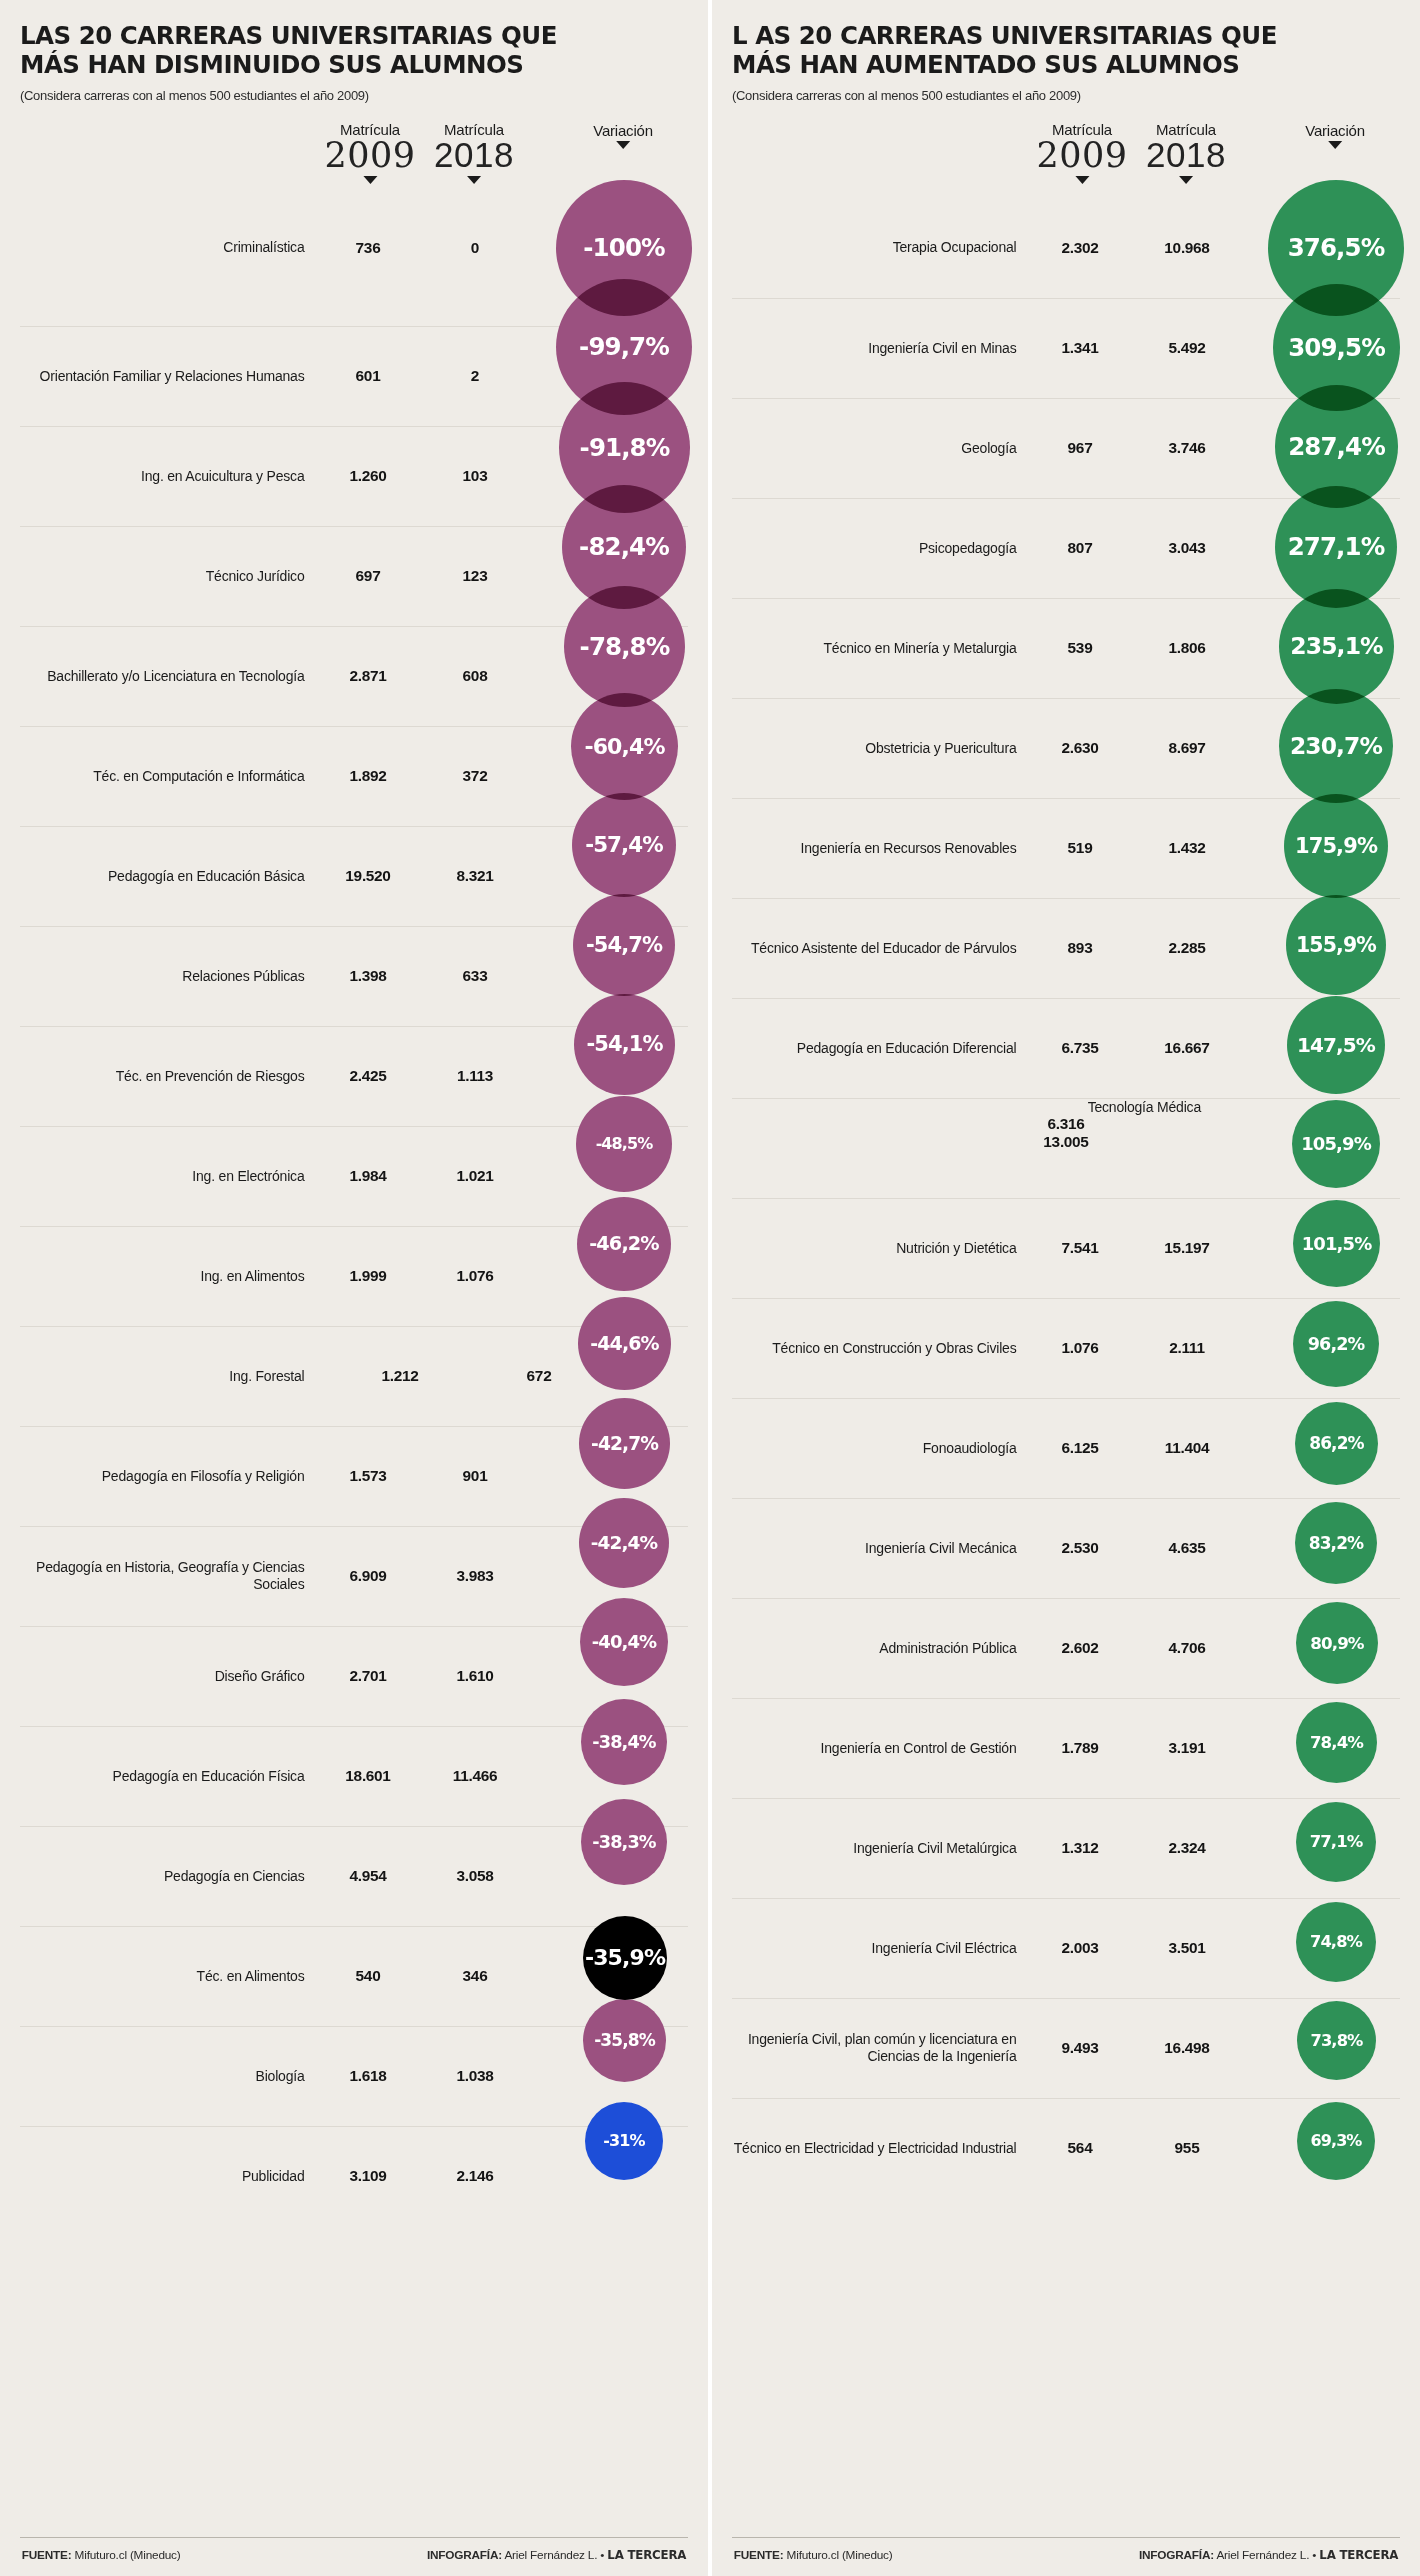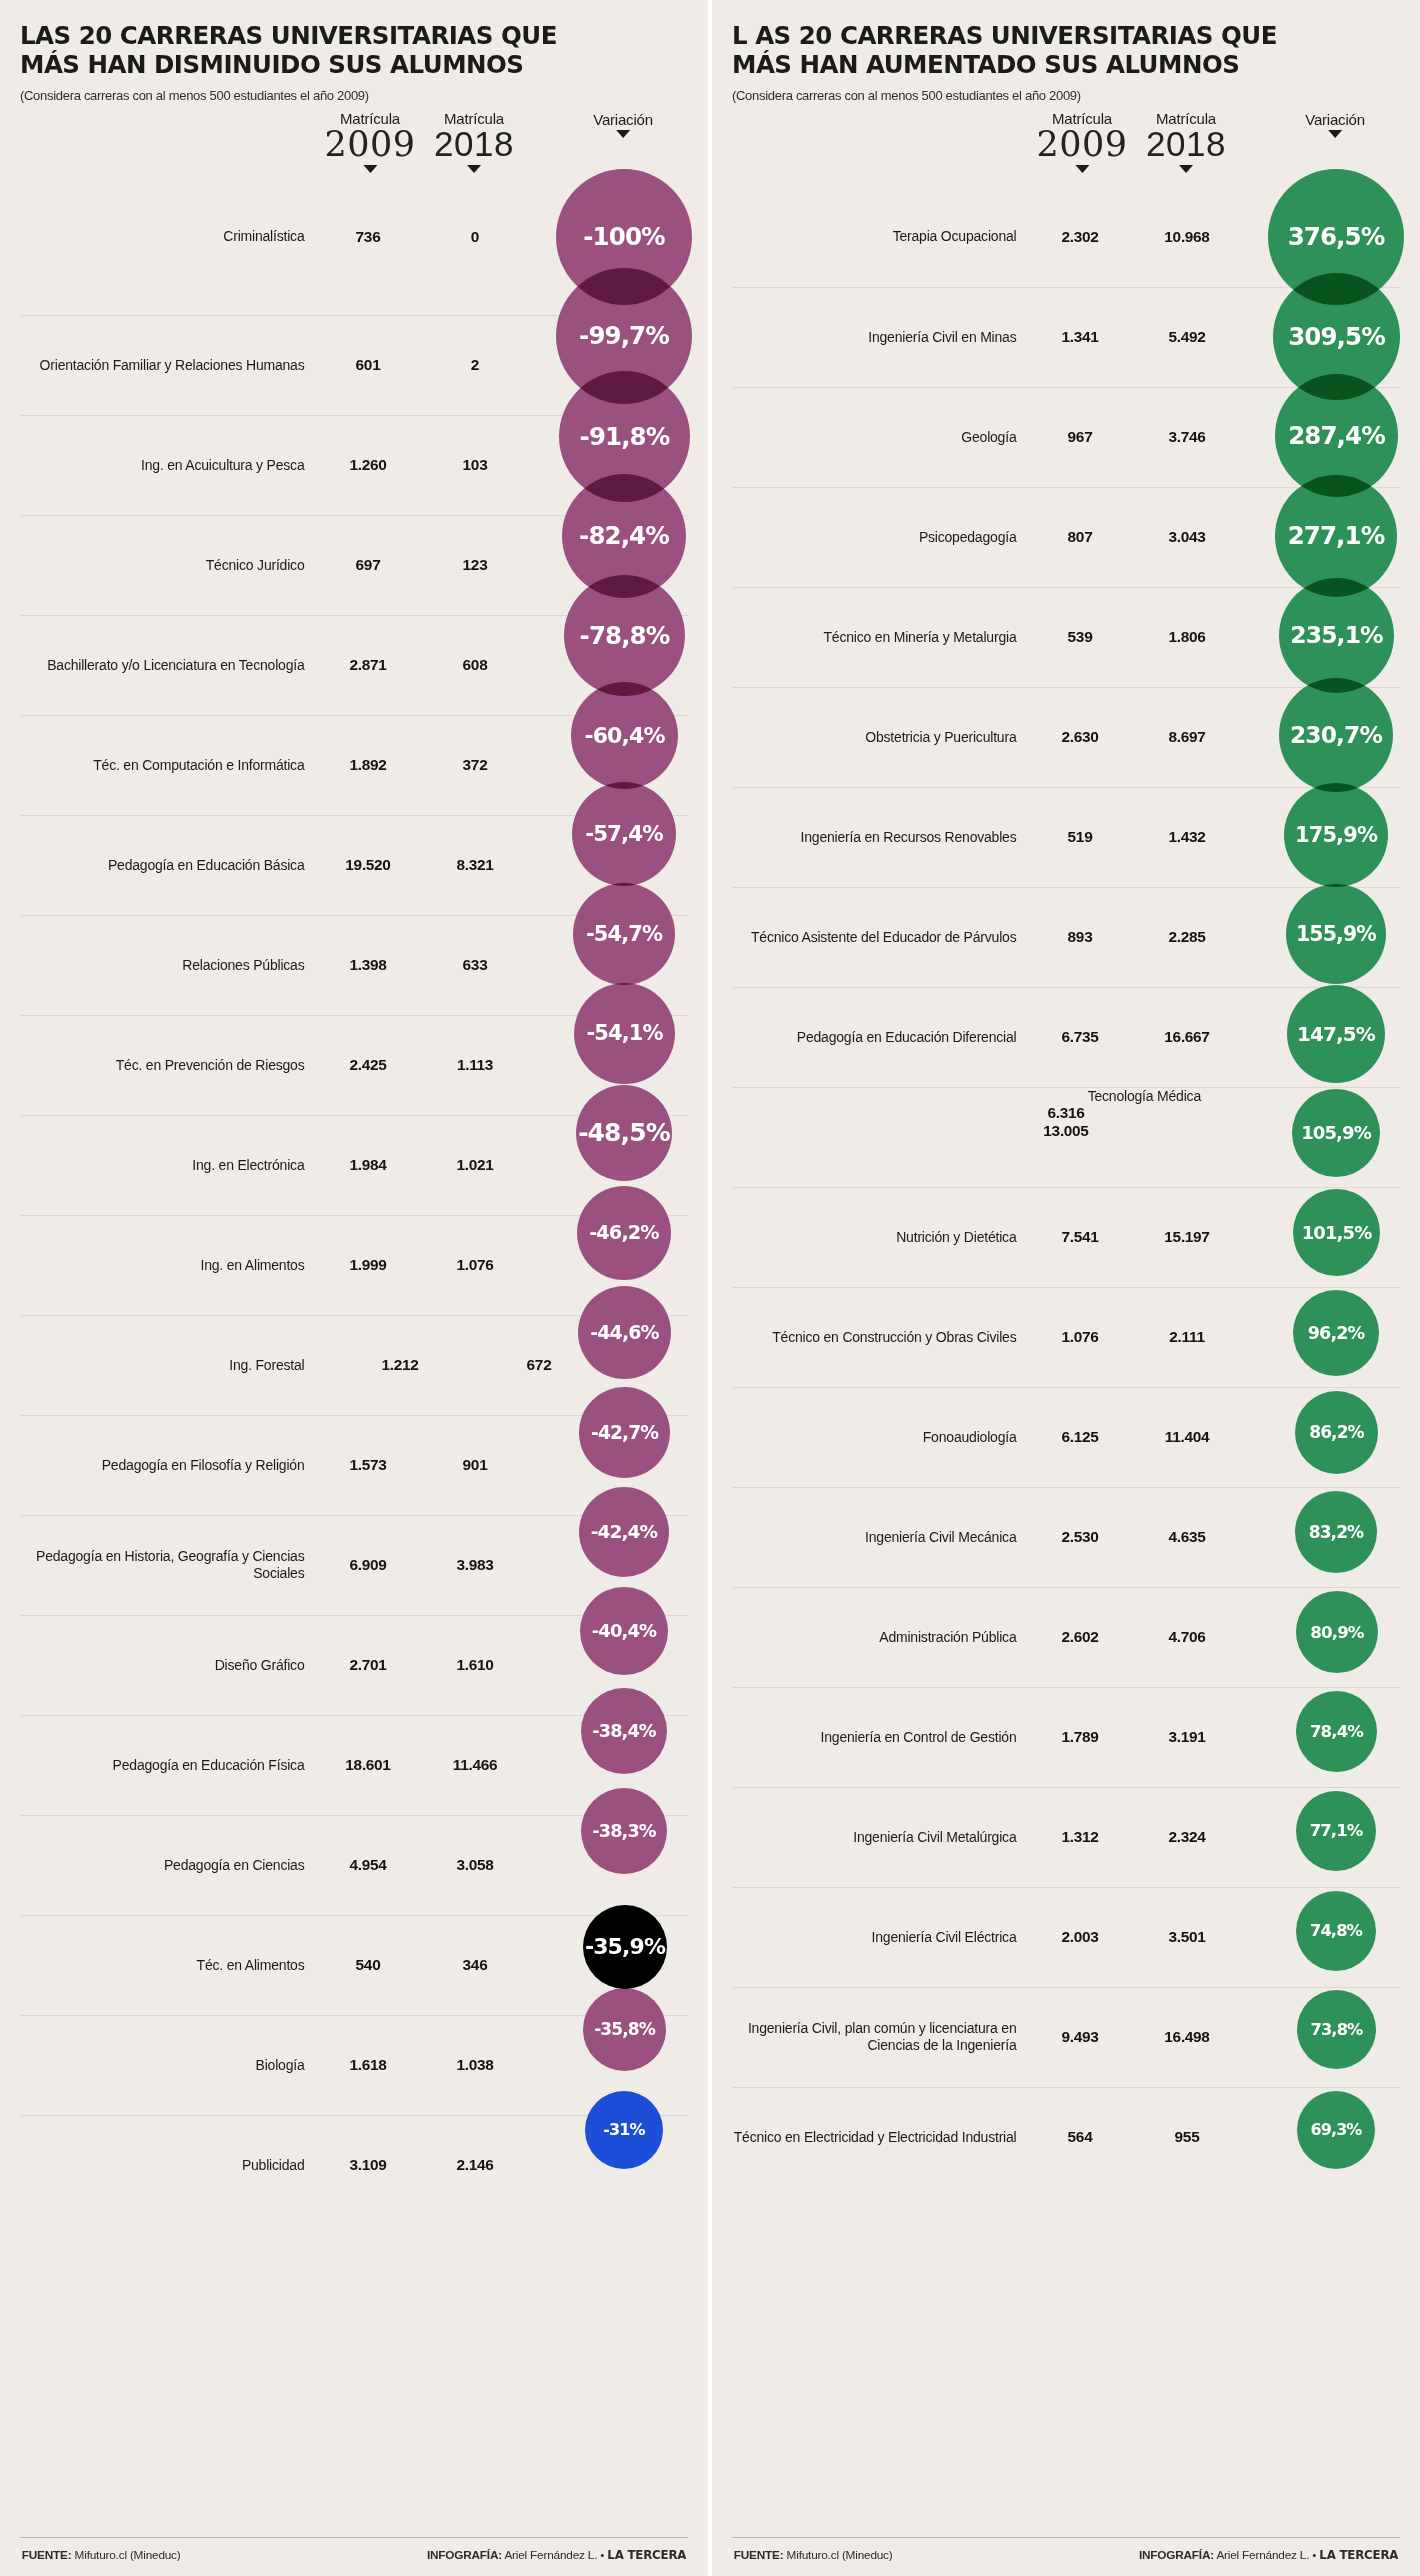--- a/index.html
+++ b/index.html
@@ -41,21 +41,21 @@
   .subtitle{
     font-size:13px;
     color:#2d2d2d;
     margin:8.2px 0 0 0;
     letter-spacing:-0.3px;
   }
 
   .colheads{
     position:relative;
     height:76px;
-    margin-top:8px;
+    margin-top:19px;
   }
   .colhead{
     position:absolute;
     text-align:center;
     transform:translateX(-50%);
   }
   .colhead .lbl{
     font-size:15px;
     color:#1b1b1b;
     letter-spacing:-0.2px;
@@ -324,21 +324,21 @@
           </div>
           <div class="bubble" style="width: 104px; height: 104px; left: 552px; top: 595px; background: rgb(155, 81, 128); font-size: 21.4px;">
             <span>-57,4%</span>
           </div>
           <div class="bubble" style="width: 102px; height: 102px; left: 553px; top: 696px; background: rgb(155, 81, 128); font-size: 21px;">
             <span>-54,7%</span>
           </div>
           <div class="bubble" style="width: 101px; height: 101px; left: 554px; top: 796px; background: rgb(155, 81, 128); font-size: 21px;">
             <span>-54,1%</span>
           </div>
-          <div class="bubble" style="width: 96px; height: 96px; left: 556px; top: 898px; background: rgb(155, 81, 128); font-size: 25px;">
+          <div class="bubble" style="width: 96px; height: 96px; left: 556px; top: 898px; background: rgb(155, 81, 128); font-size: 16px;">
             <span>-48,5%</span>
           </div>
           <div class="bubble" style="width: 94px; height: 94px; left: 557px; top: 999px; background: rgb(155, 81, 128); font-size: 19.3px;">
             <span>-46,2%</span>
           </div>
           <div class="bubble" style="width: 93px; height: 93px; left: 558px; top: 1099px; background: rgb(155, 81, 128); font-size: 19px;">
             <span>-44,6%</span>
           </div>
           <div class="bubble" style="width: 91px; height: 91px; left: 559px; top: 1200px; background: rgb(155, 81, 128); font-size: 18.6px;">
             <span>-42,7%</span>

